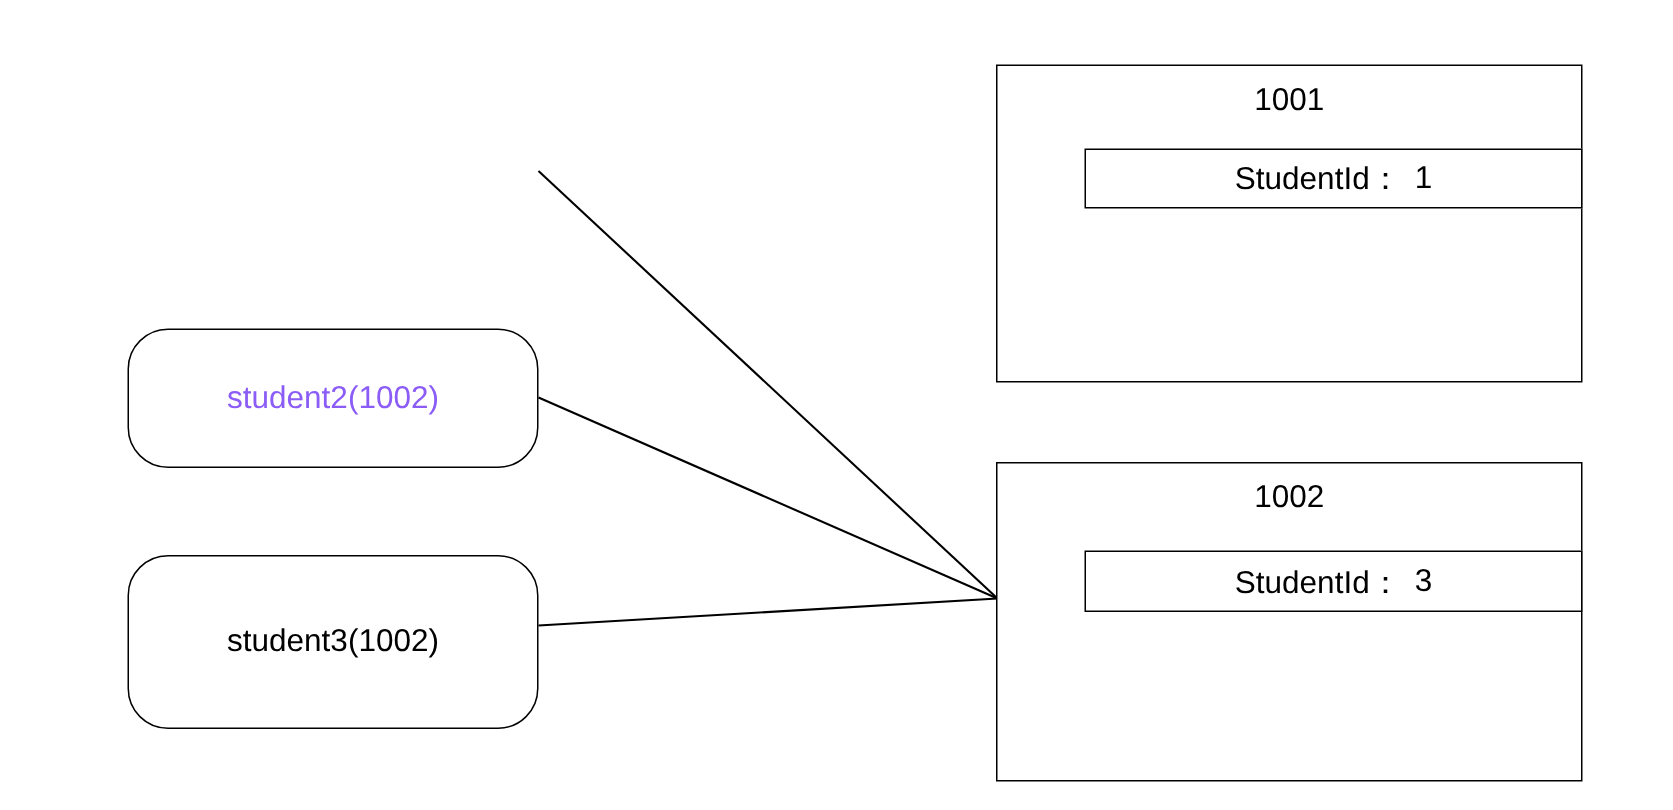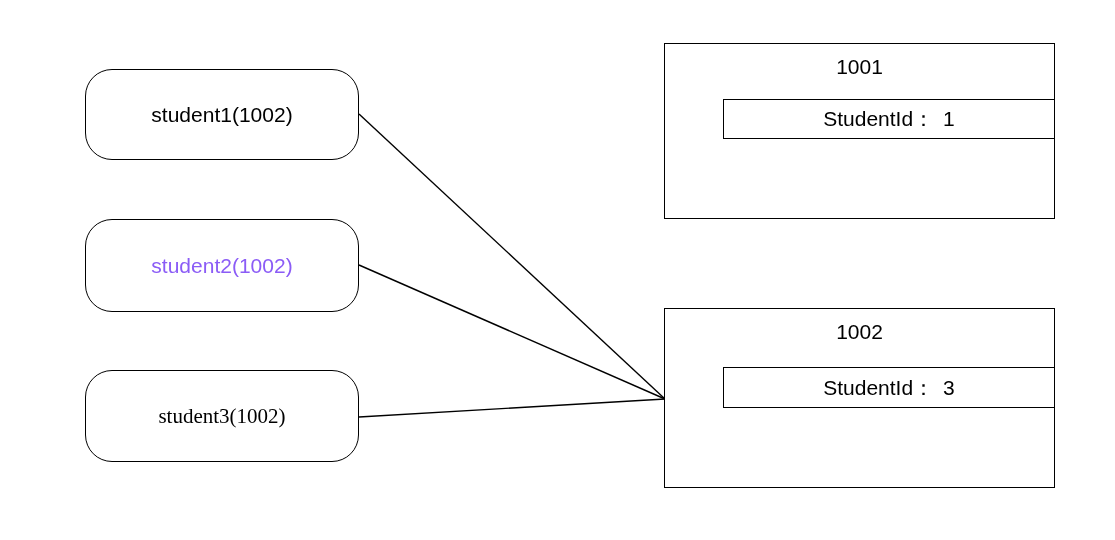--- a/index.html
+++ b/index.html
@@ -33,31 +33,31 @@
     border-radius: 27px;
     background: #ffffff;
     display: flex;
     align-items: center;
     justify-content: center;
     font-size: 21px;
     box-sizing: border-box;
   }
   .node-1 { top: 69px; }
   .node-2 { top: 219px; height: 93px; }
-  .node-3 { top: 370px; height: 92px; font-family: Liberation Serif, serif; }
+  .node-3 { top: 370px; height: 116px; }
   .group {
     position: absolute;
     left: 664px;
     width: 391px;
     border: 1.5px solid #000000;
     background: #ffffff;
     box-sizing: border-box;
   }
-  .group-1 { top: 43px; height: 176px; }
-  .group-2 { top: 308px; height: 180px; }
+  .group-1 { top: 43px; height: 212px; }
+  .group-2 { top: 308px; height: 213px; }
   .group-title {
     margin-top: 10px;
     text-align: center;
     font-size: 21px;
     line-height: 26px;
   }
   .field-box {
     position: absolute;
     left: 29px;
     width: 332px;
@@ -79,23 +79,20 @@
 <body>
 
 <div class="canvas">
 
   <svg class="connectors" viewBox="0 0 1115 540" xmlns="http://www.w3.org/2000/svg">
     <line x1="359" y1="114" x2="665" y2="399" stroke="#000000" stroke-width="1.4"></line>
     <line x1="359" y1="265" x2="665" y2="399" stroke="#000000" stroke-width="1.4"></line>
     <line x1="359" y1="417" x2="665" y2="399" stroke="#000000" stroke-width="1.4"></line>
   </svg>
 
-  <div class="node node-1">
-    <span style="color: rgb(0, 0, 0);">student1(1002)</span>
-  </div>
 
   <div class="node node-2">
     <span style="color: #8b5cf6;">student2(1002)</span>
   </div>
 
   <div class="node node-3">
     <span style="color: rgb(0, 0, 0);">student3(1002)</span>
   </div>
 
   <div class="group group-1">

